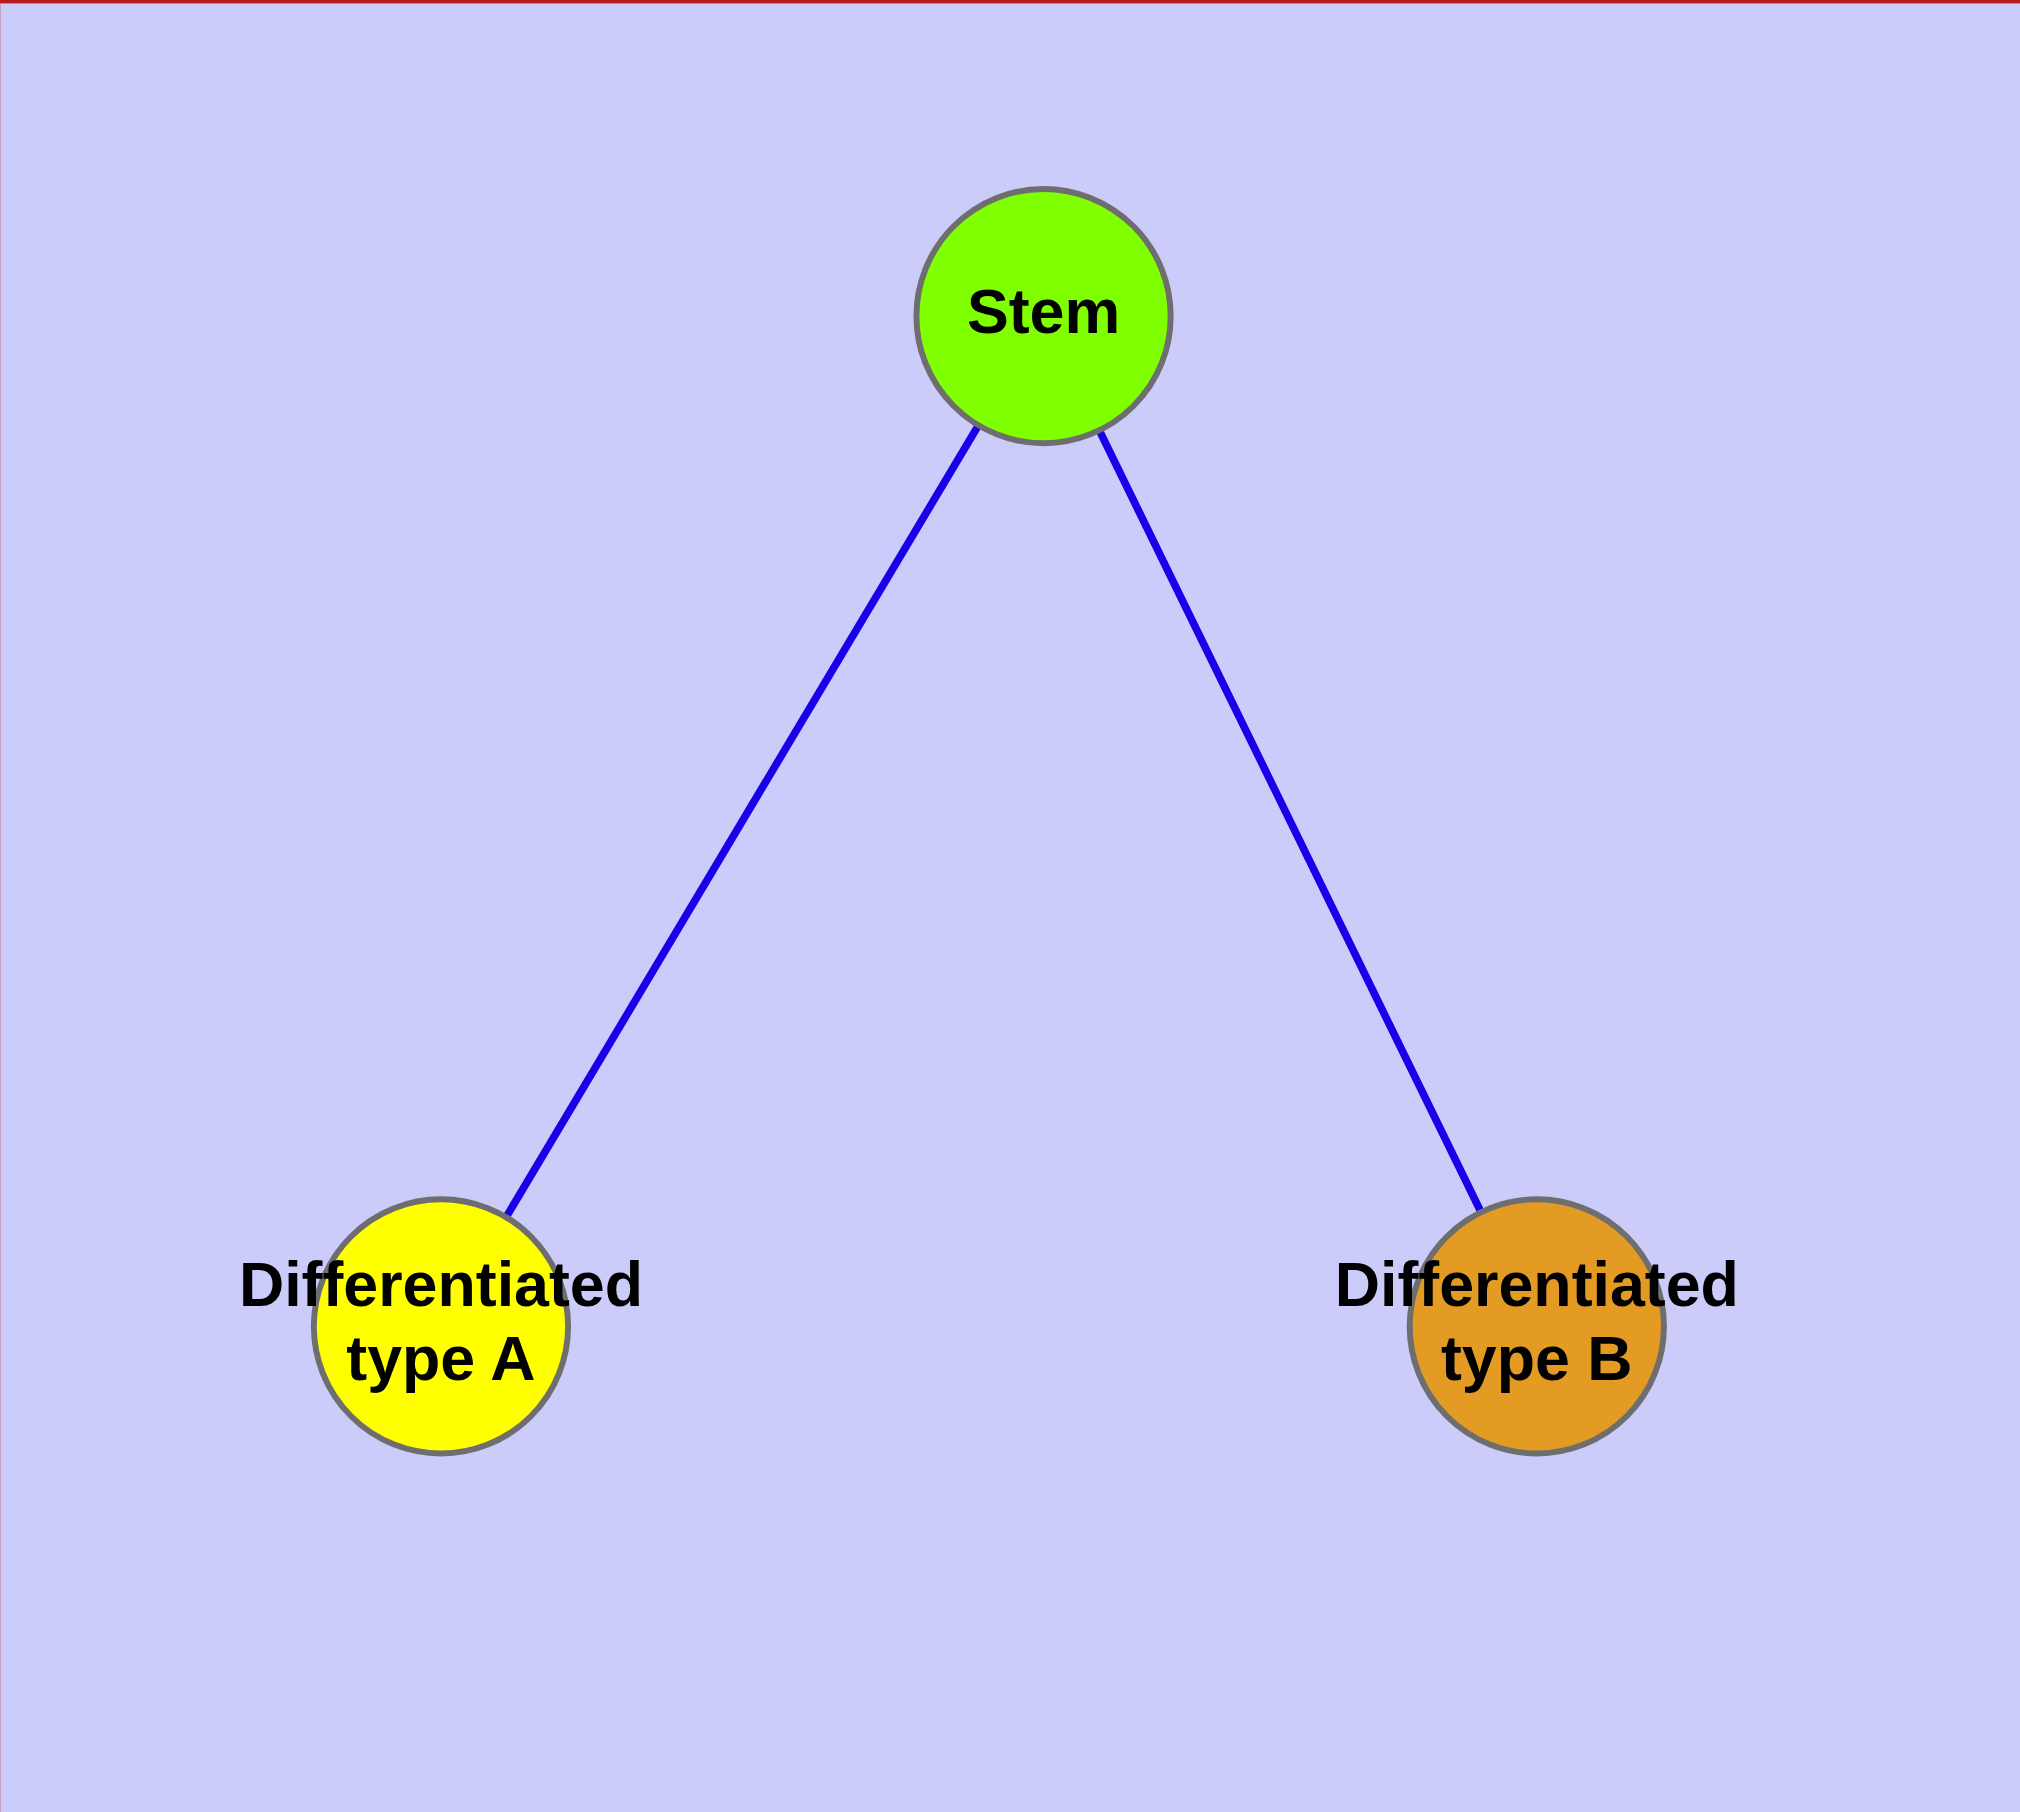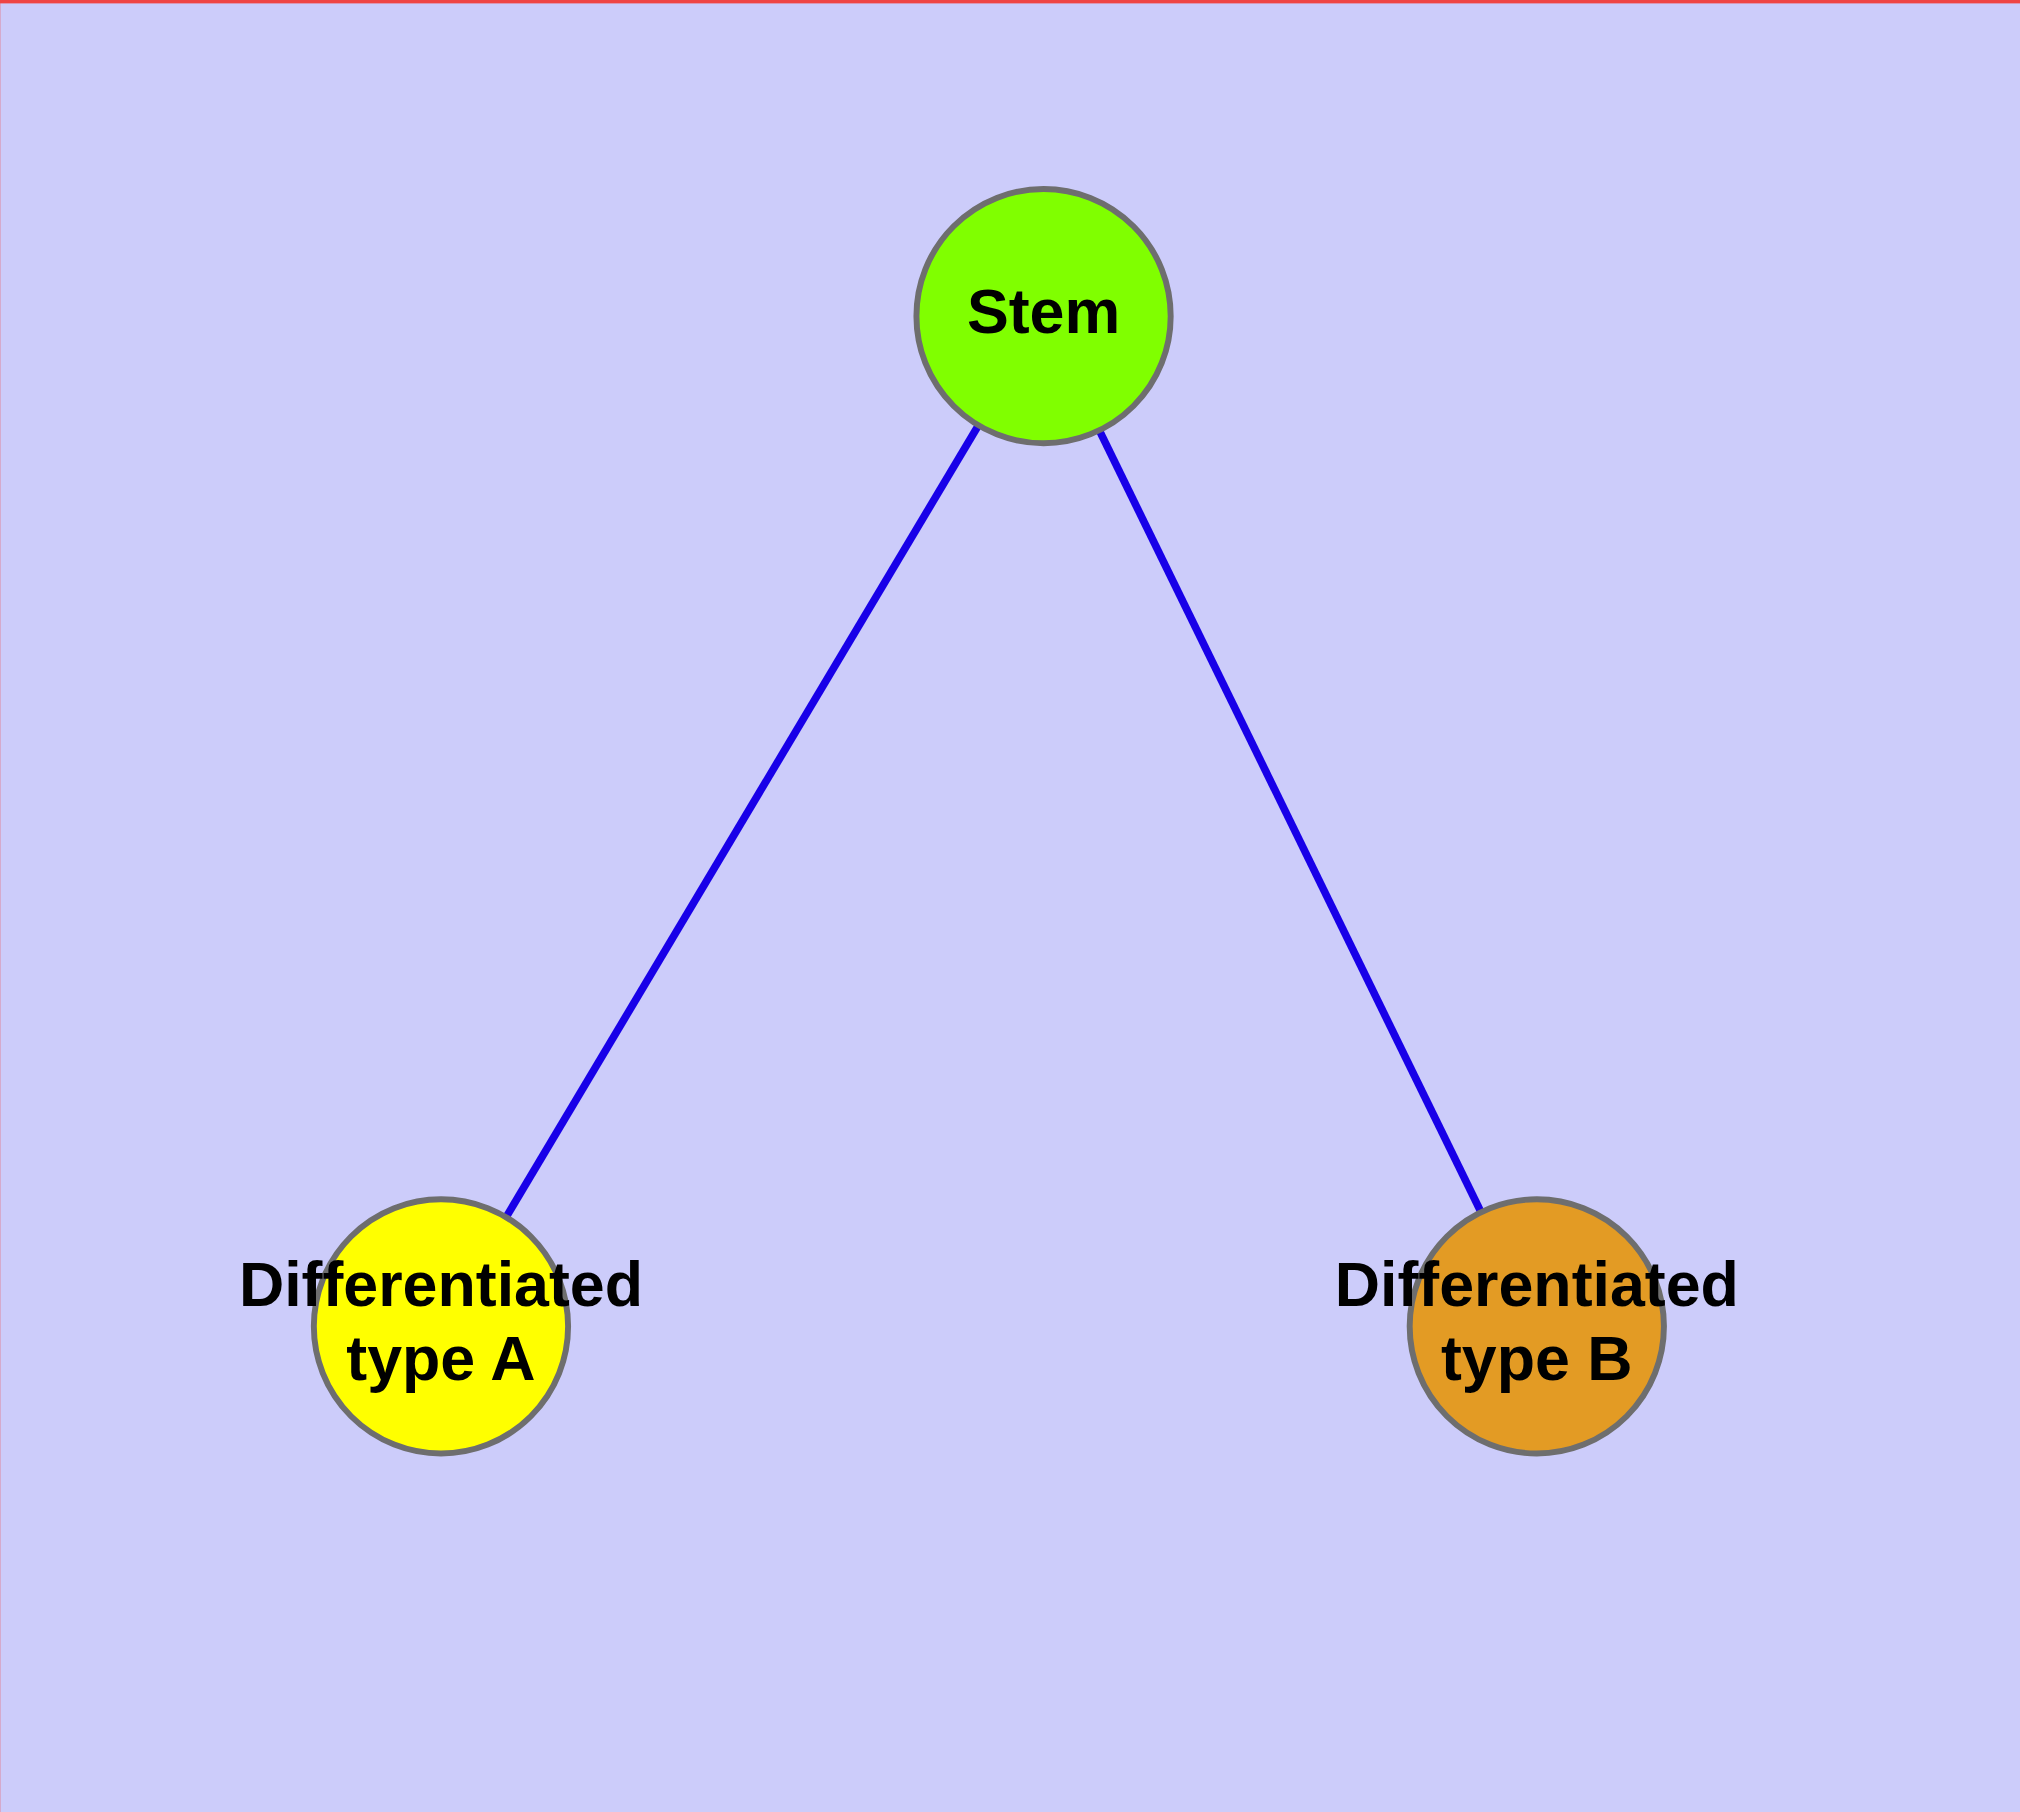--- a/index.html
+++ b/index.html
@@ -10,21 +10,21 @@
   body {
     width: 2021px;
     height: 1812px;
     overflow: hidden;
     font-family: "Liberation Sans", sans-serif;
   }
   #canvas {
     position: relative;
     width: 2021px;
     height: 1812px;
-    background: #ef4444;
+    background: #b91c1c;
   }
   #graph-svg {
     position: absolute;
     top: 0;
     left: 0;
     width: 2021px;
     height: 1812px;
     display: block;
   }
   .node-label {

